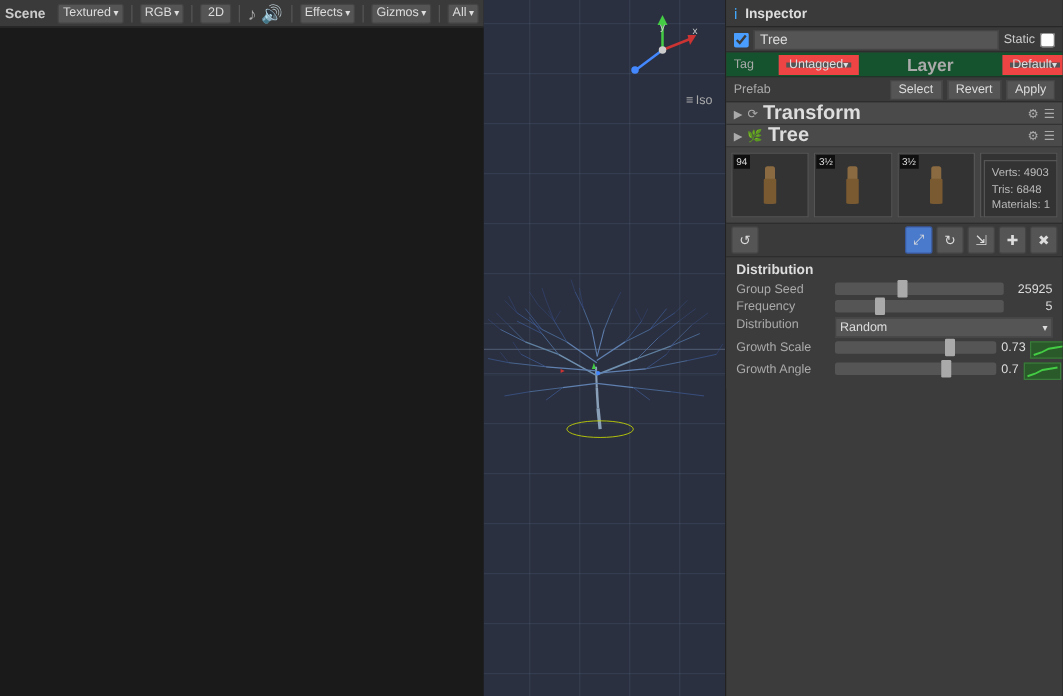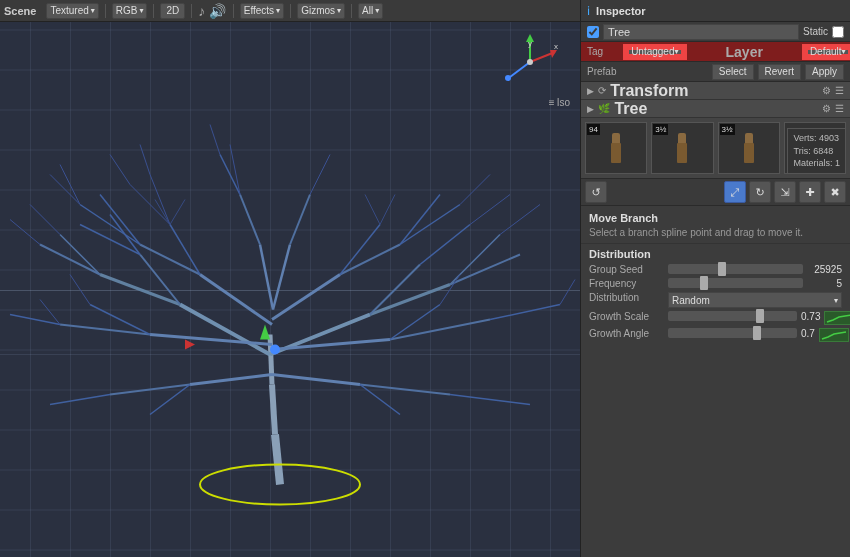--- a/index.html
+++ b/index.html
@@ -12,21 +12,21 @@
       background: #3c3c3c;
       display: flex;
       flex-direction: row;
     }
 
     
     #scene-panel {
       width: 580px;
       height: 557px;
       display: flex;
-      flex-direction: column;
+      flex-direction: row;
       background: #1a1a1a;
       position: relative;
     }
 
     #scene-toolbar {
       height: 22px;
       background: #3a3a3a;
       display: flex;
       align-items: center;
       padding: 0 4px;
@@ -202,21 +202,21 @@
       font-size: 10px;
     }
 
     .static-checkbox {
       width: 12px;
       height: 12px;
     }
 
     #tag-layer-row {
       height: 20px;
-      background: #7f1d1d;
+      background: #14532d;
       display: flex;
       align-items: center;
       padding: 0 6px;
       gap: 20px;
       border-bottom: 1px solid #2a2a2a;
     }
 
     .row-label {
       color: #aaa;
       font-size: 10px;
@@ -732,24 +732,20 @@
   <div id="tree-toolbar">
     <div class="tree-tool-btn">↺</div>
     <div style="flex:1"></div>
     <div class="tree-tool-btn active">⤢</div>
     <div class="tree-tool-btn">↻</div>
     <div class="tree-tool-btn">⇲</div>
     <div class="tree-tool-btn">✚</div>
     <div class="tree-tool-btn">✖</div>
   </div>
 
-  <div id="move-branch-section">
-    <div class="move-branch-title">Move Branch</div>
-    <div class="move-branch-desc">Select a branch spline point and drag to move it.</div>
-  </div>
 
   <div id="distribution-section">
     <div class="dist-title">Distribution</div>
 
     <div class="param-row">
       <span class="param-label">Group Seed</span>
       <input type="range" class="param-slider" min="0" max="65535" value="25925" style="">
       <span class="param-value">25925</span>
     </div>
 

